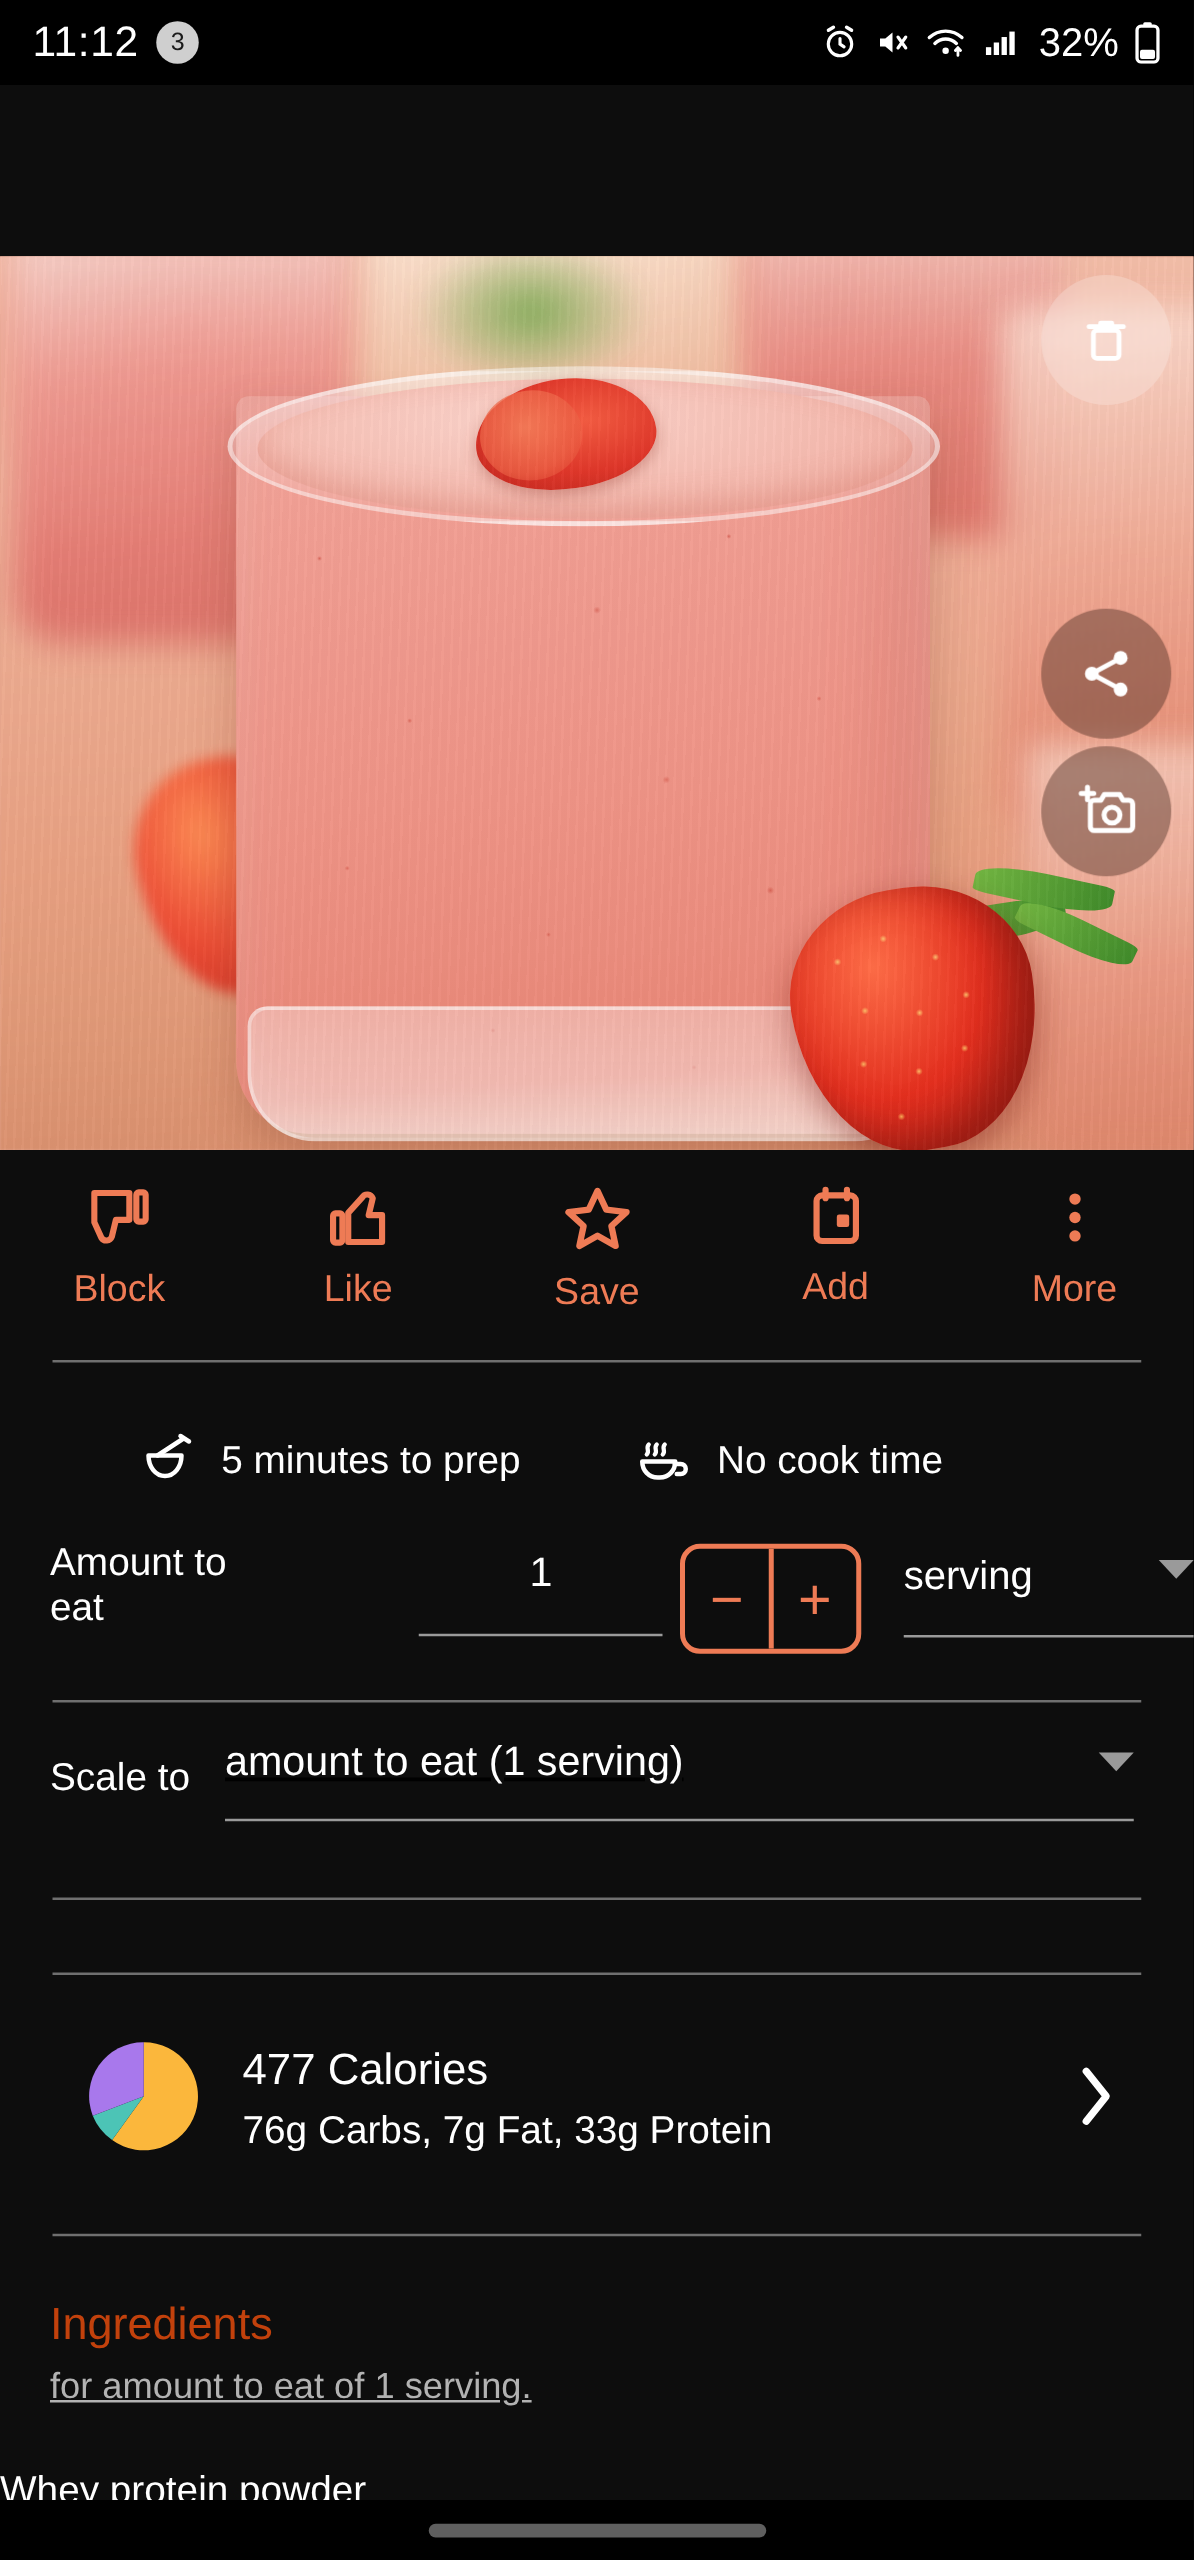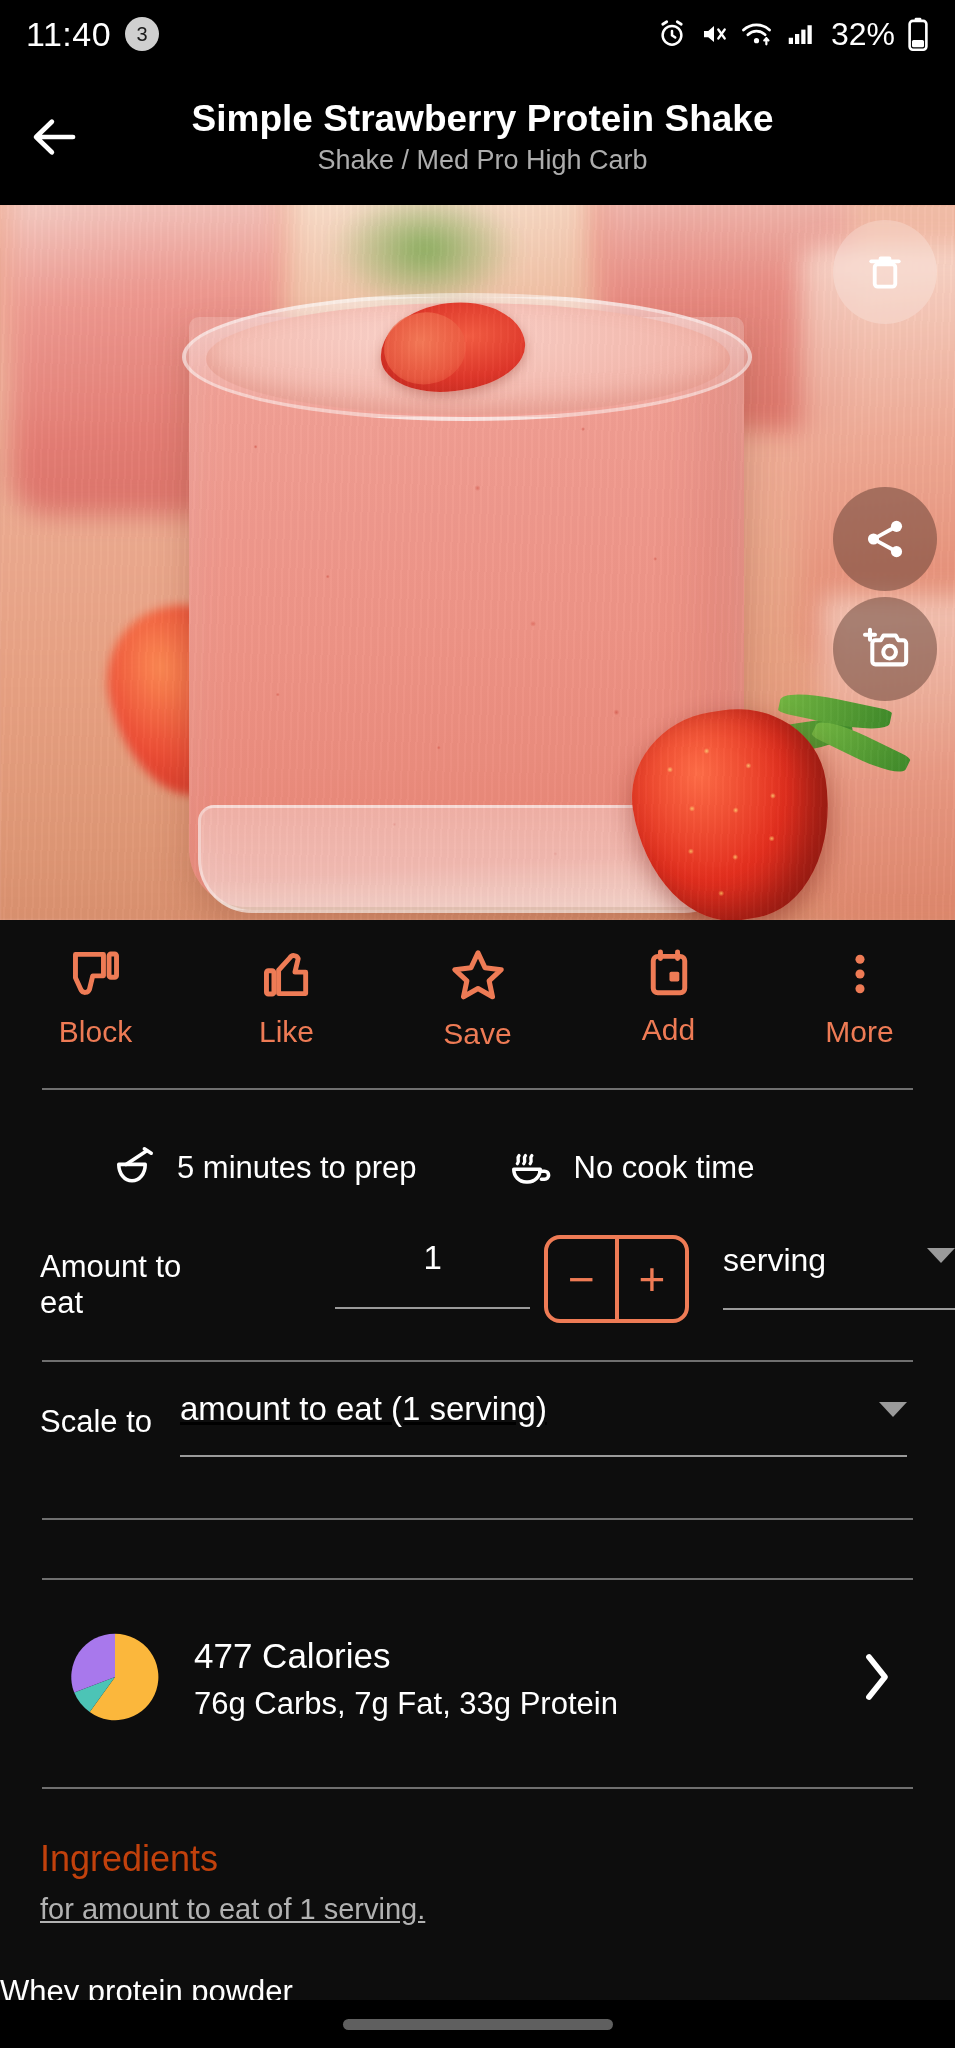--- a/index.html
+++ b/index.html
@@ -271,21 +271,21 @@
   .time-text { font-size: 31px; color: #fff; }
 
   
   .amountrow {
     position: absolute; top: 1232px; left: 0;
     width: 955px; height: 130px;
     display: flex; align-items: flex-start;
   }
   .amt-label {
     font-size: 31px; color: #fff;
-    margin-left: 40px; margin-top: 17px;
+    margin-left: 40px; 
   }
   .amt-field {
     margin-left: 112px; width: 195px;
     display: flex; flex-direction: column; align-items: center;
   }
   .amt-value {
     font-size: 33px; color: #fff; line-height: 1.6;
     background: transparent; border: 0; text-align: center;
     width: 100%; font-family: inherit; outline: none;
   }
@@ -377,21 +377,21 @@
     background: #5f5f5f; cursor: pointer;
   }
 </style>
 </head>
 <body>
 
 <div id="app">
 
   <div class="statusbar">
     <div class="sb-left">
-      <span class="sb-time">11:40</span>
+      <span class="sb-time">11:12</span>
       <span class="sb-badge">3</span>
     </div>
     <div class="sb-right">
       <svg class="sb-ico" width="30" height="30" viewBox="0 0 24 24">
         <circle cx="12" cy="13" r="7.5" fill="none" stroke="#fff" stroke-width="2"></circle>
         <path d="M12 9.5V13l2.6 1.8" stroke="#fff" stroke-width="2" fill="none" stroke-linecap="round"></path>
         <path d="M4.6 4.2 7.8 2.2M19.4 4.2 16.2 2.2" stroke="#fff" stroke-width="2.2" stroke-linecap="round"></path>
       </svg>
       <svg class="sb-ico" width="30" height="30" viewBox="0 0 24 24">
         <path d="M4 9.5h3.4L12 5.6v12.8L7.4 14.5H4z" fill="#fff"></path>
@@ -411,31 +411,20 @@
       </svg>
       <span class="sb-pct">32%</span>
       <svg class="sb-ico" width="22" height="34" viewBox="0 0 16 26">
         <rect x="1.6" y="3" width="12.8" height="22" rx="2.4" fill="none" stroke="#fff" stroke-width="2"></rect>
         <rect x="5.4" y="0.6" width="5.2" height="2.8" rx="1" fill="#fff"></rect>
         <rect x="3.4" y="17.5" width="9.2" height="5.6" rx="1.2" fill="#fff"></rect>
       </svg>
     </div>
   </div>
 
-  <div class="titlebar">
-    <div class="back-btn">
-      <svg width="54" height="54" viewBox="0 0 24 24">
-        <path d="M20 12H4.2M10.6 5.2 3.6 12l7 6.8" fill="none" stroke="#fff" stroke-width="2.1" stroke-linecap="round" stroke-linejoin="round"></path>
-      </svg>
-    </div>
-    <div class="title-wrap">
-      <div class="title-main">Simple Strawberry Protein Shake</div>
-      <div class="title-sub">Shake / Med Pro High Carb</div>
-    </div>
-  </div>
 
   <div class="hero">
     <div class="hero-bg"></div>
     <div class="bg-glass bg-g1"></div>
     <div class="bg-glass bg-g2"></div>
     <div class="bg-glass bg-g3"></div>
     <div class="bg-glass bg-g4"></div>
     <div class="bg-glass bg-g5"></div>
     <div class="bg-leaf"></div>
     <div class="bg-berry"></div>

